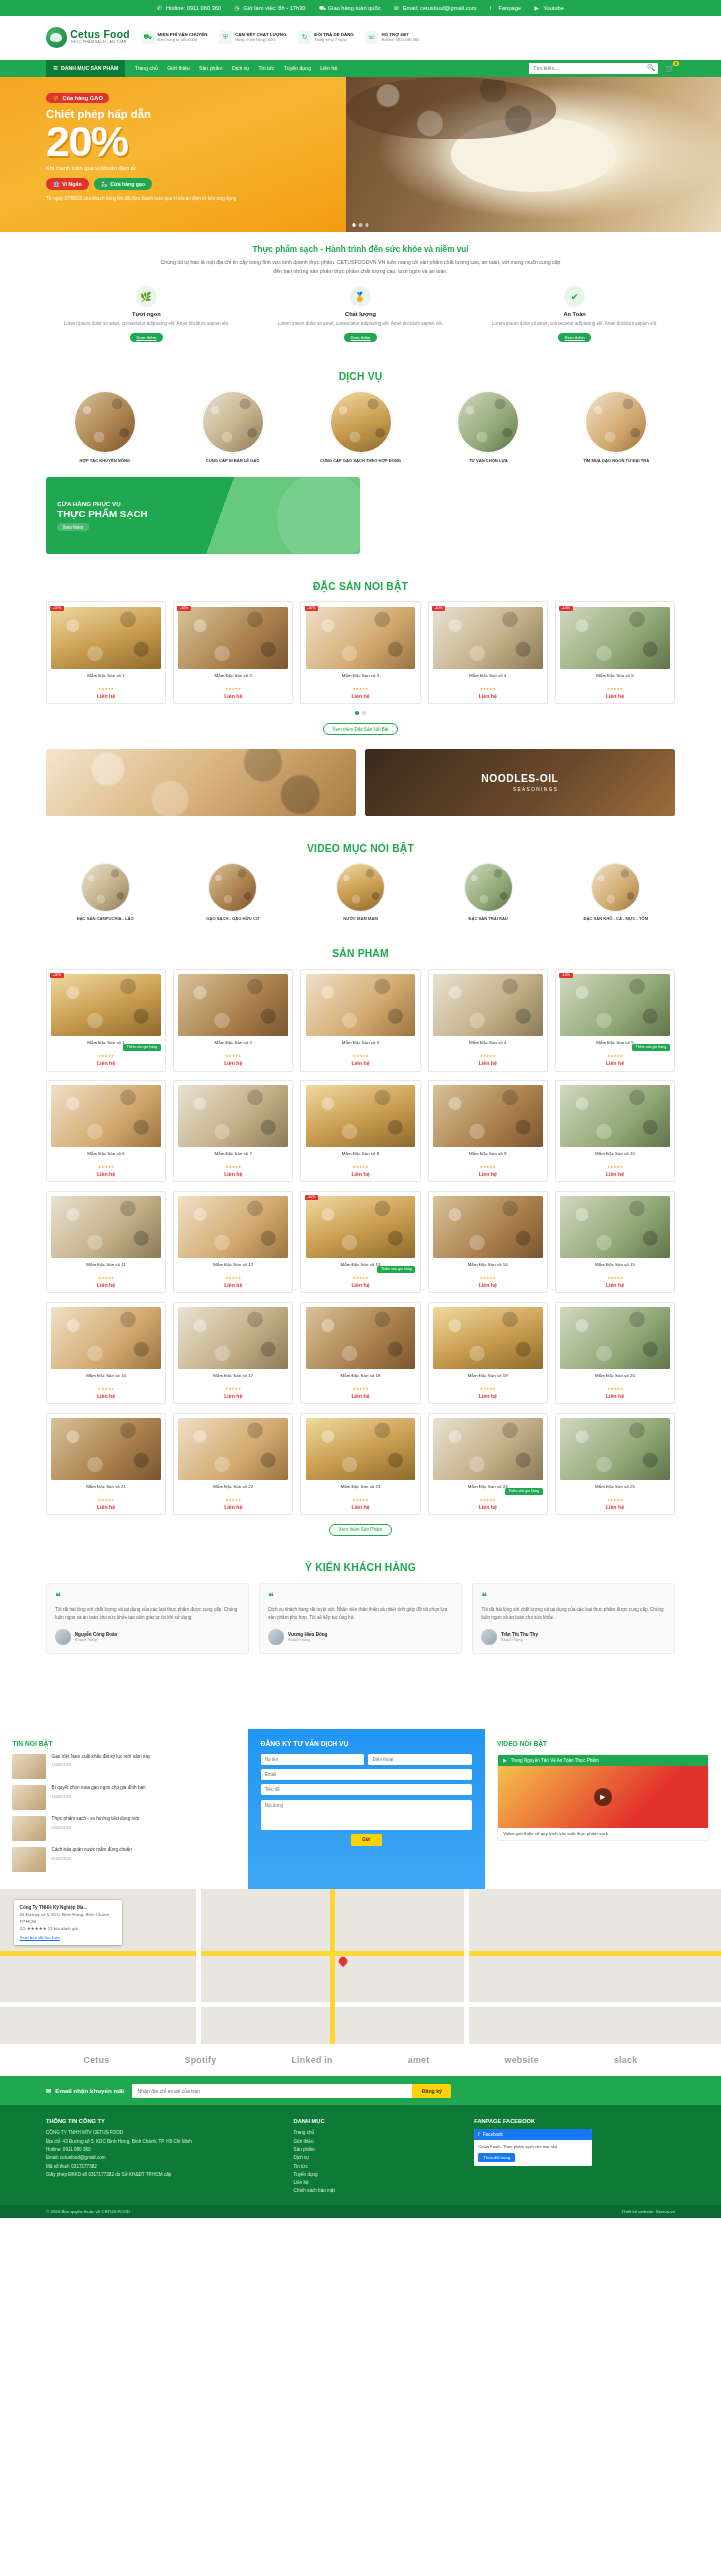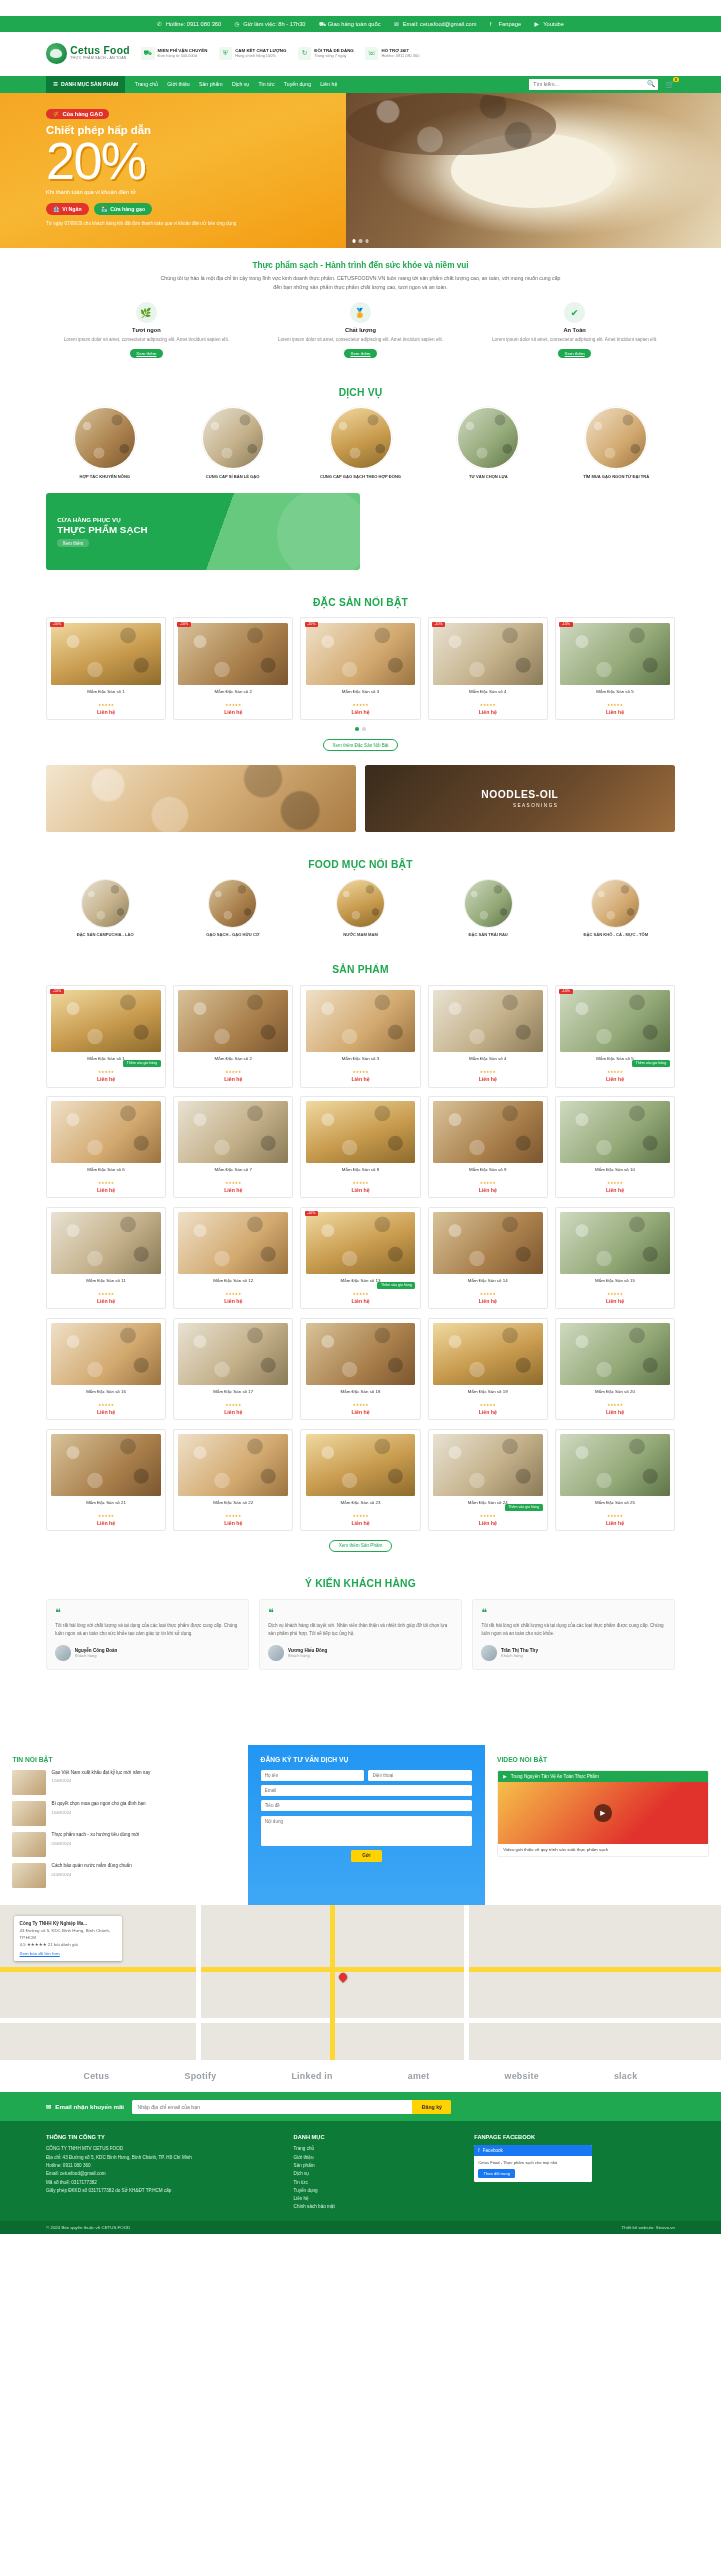--- a/index.html
+++ b/index.html
@@ -4,21 +4,21 @@
 <title>Cetus Food</title>
 <style>
   * { box-sizing: border-box; margin: 0; padding: 0; }
   html, body { width: 721px; }
   body {
     font-family: "Liberation Sans", sans-serif;
     background: #ffffff;
     color: #333;
     font-size: 6.7px;
   }
-  .page { width: 721px; margin: 16px auto; overflow: hidden; }
+  .page { width: 721px; margin: 0 auto; overflow: hidden; }
 
   
   .topbar {
     background: #1fa84f;
     color: #fff;
     height: 15.5px;
     display: flex;
     align-items: center;
     justify-content: center;
     gap: 13.4px;
@@ -97,21 +97,21 @@
     background: linear-gradient(160deg, #f5a623 0%, #f7b733 45%, #f39c12 100%);
     position: relative; padding: 15.5px 20.6px 0 46px; color: #fff;
   }
   .hero-badge {
     display: inline-flex; align-items: center; gap: 3.1px;
     background: #e1322b; color: #fff; border-radius: 7.2px;
     font-size: 5.7px; font-weight: bold; padding: 2.1px 6.2px; margin-bottom: 5.2px;
   }
   .hero-h1 { font-size: 11.3px; font-weight: bold; color: #fff; margin-bottom: 1px; }
   .hero-big {
-    font-size: 52px; font-weight: normal; color: #fff; line-height: .95;
+    font-size: 43px; font-weight: bold; color: #fff; line-height: .95;
     text-shadow: 1.5px 1.5px 0 #d98a0a; letter-spacing: -1.5px;
   }
   .hero-sub { font-size: 5.7px; margin-top: 3.1px; }
   .hero-btns { display: flex; gap: 5.2px; margin-top: 7.2px; }
   .hero-btn {
     background: #e1322b; color: #fff; font-size: 5.2px; font-weight: bold;
     padding: 3.1px 7.2px; border-radius: 7.2px; display: flex; align-items: center; gap: 2.6px;
   }
   .hero-btn.alt { background: #1fa84f; }
   .hero-note { font-size: 4.6px; margin-top: 6.2px; line-height: 1.5; opacity: .95; }
@@ -585,21 +585,21 @@
     <div class="s1 ph-noise"></div>
     <div class="s2">
       <div class="stx">
         <span>NOODLES-OIL</span>
         <small>SEASONINGS</small>
       </div>
     </div>
   </div>
 
   <div class="sec">
-    <div class="sec-title">FOOD MỤC NỔI BẬT</div>
+    <div class="sec-title">VIDEO MỤC NỔI BẬT</div>
     <div class="cat-grid">
       <div class="cat-item">
         <div class="cat-circle">
             <div class="ph ph2 ph-noise"></div>
           </div>
         <div class="cat-label">ĐẶC SẢN CAMPUCHIA - LÀO</div>
       </div>
       <div class="cat-item">
         <div class="cat-circle">
             <div class="ph ph1 ph-noise"></div>

